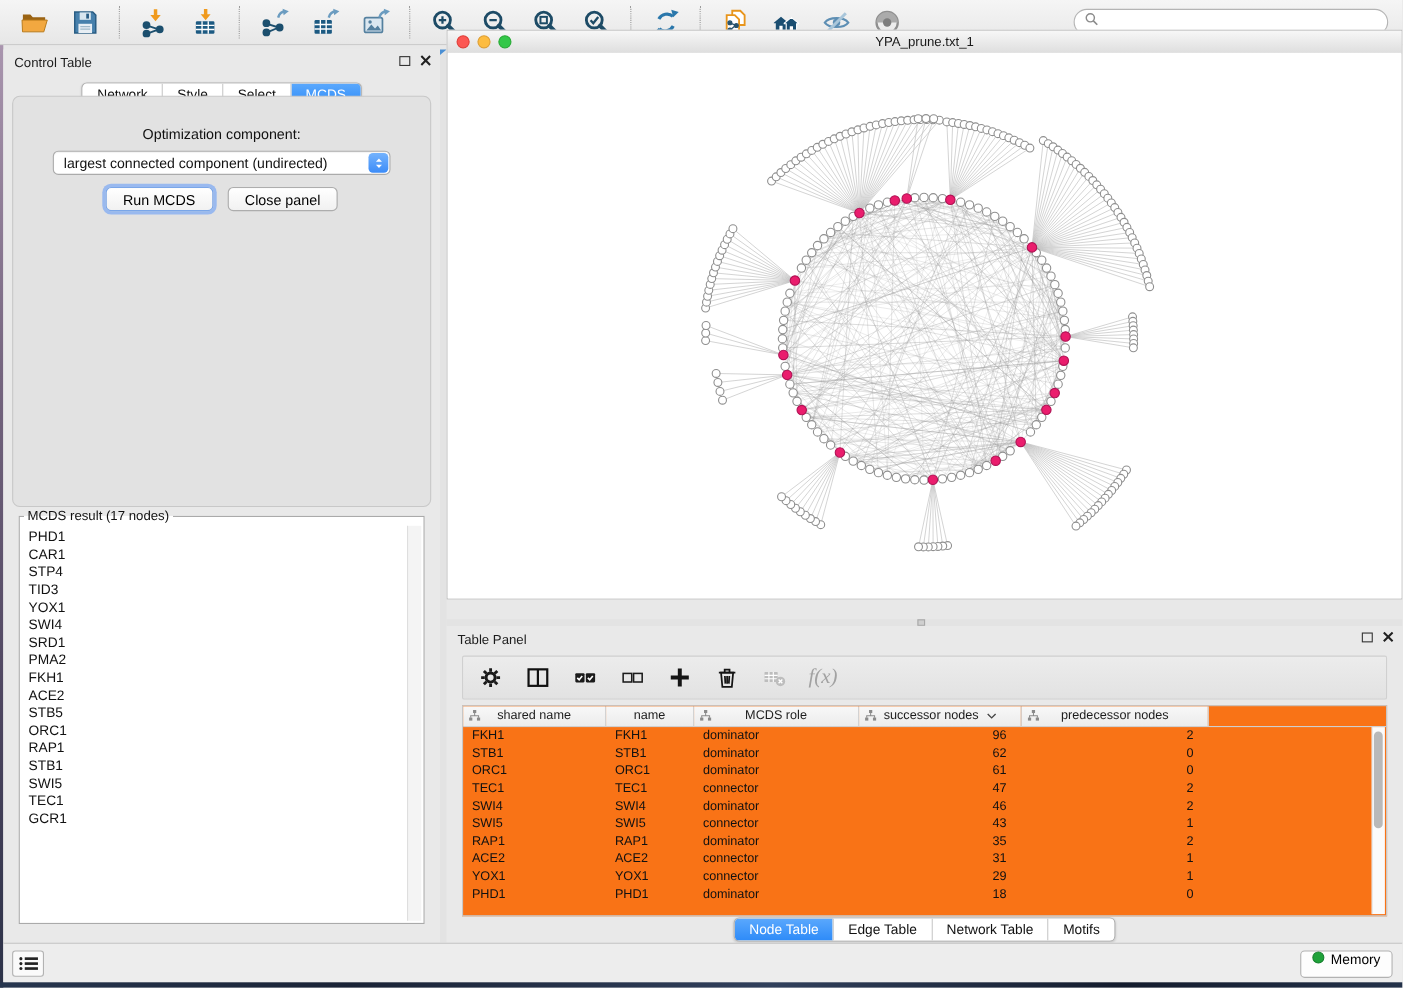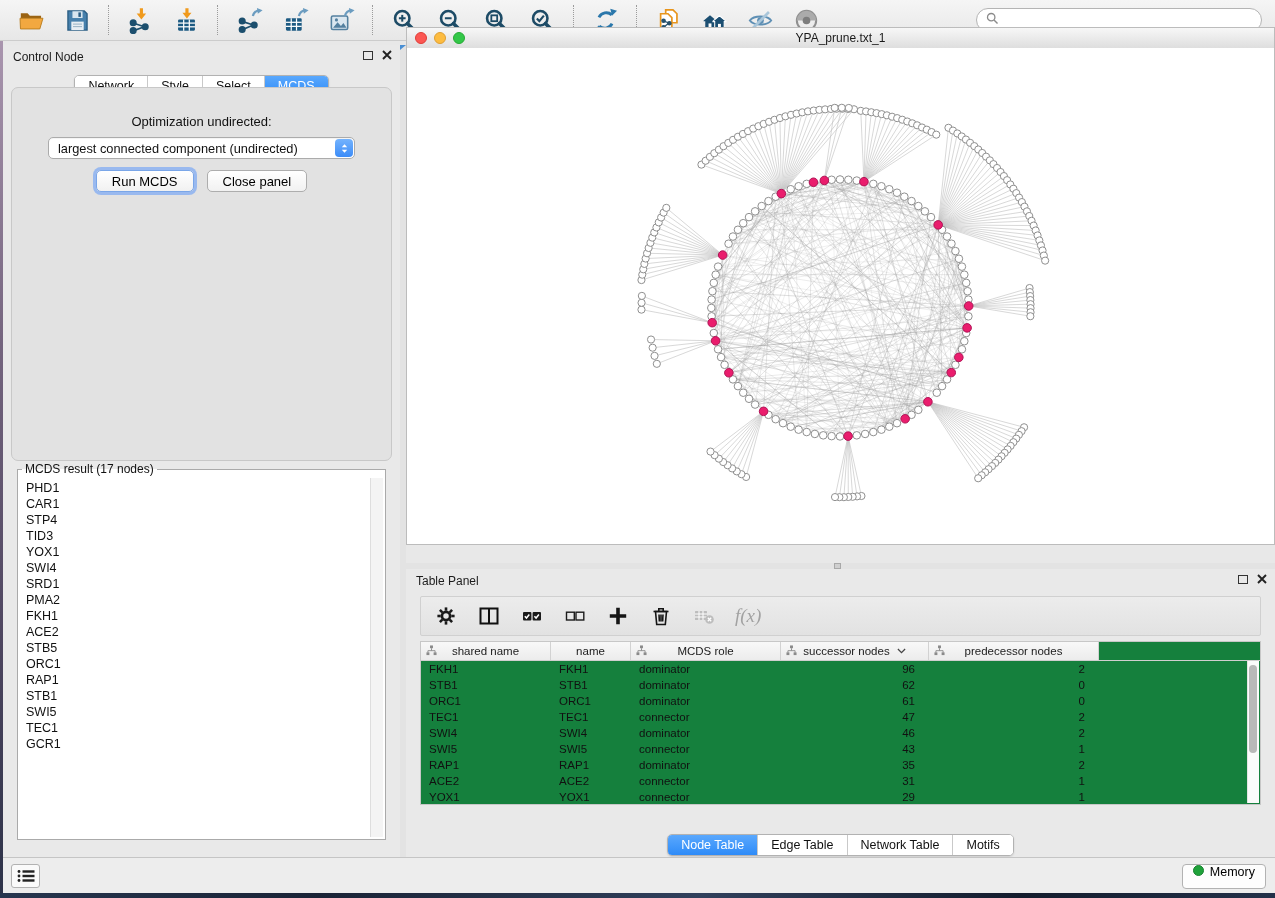--- a/index.html
+++ b/index.html
@@ -74,21 +74,21 @@
   #net-title{position:absolute;left:0;right:0;top:3px;text-align:center;font-size:12px;color:#1a1a1a;}
   #net-canvas{position:absolute;left:0;top:20px;right:0;bottom:0;background:#fff;}
   #net-svg{width:100%;height:100%;display:block;}
   
   #table-panel{position:absolute;left:406px;top:569px;width:869px;height:288px;background:#e9e9e9;}
   #tp-toolbar{position:absolute;left:14px;right:14px;top:27px;height:40px;
     background:linear-gradient(#ececec,#e2e2e2);border:1px solid #d0d0d0;border-radius:2px;
     display:flex;align-items:center;gap:19px;padding-left:13px;box-sizing:border-box;}
   .tp-ic{width:24px;height:24px;border:none;background:transparent;padding:0;line-height:0;}
   .fx{font-family:"Liberation Serif",serif;font-style:italic;font-size:19px;color:#a2a2a2;}
-  #tbl{position:absolute;left:14px;right:14px;top:72px;height:164px;background:#15803d;
+  #tbl{position:absolute;left:14px;right:14px;top:72px;height:192px;background:#f97316;
     border:1px solid #c7c7c7;box-sizing:border-box;overflow:hidden;}
   #tbl-header{display:flex;height:18px;border-bottom:1px solid #cfcfcf;}
   .th{position:relative;display:flex;align-items:center;justify-content:center;
     background:linear-gradient(#f8f8f8,#ececec);border-right:1px solid #d2d2d2;
     font-size:11.5px;color:#1c1c1c;box-sizing:border-box;height:18px;}
   .col-ic{position:absolute;left:5px;top:3px;line-height:0;}
   .sort-ic{margin-left:7px;line-height:0;}
   .tr{display:flex;height:16px;align-items:center;}
   .td{font-size:11.5px;box-sizing:border-box;white-space:nowrap;overflow:hidden;}
   .td.l{padding-left:8px;text-align:left;}
@@ -251,36 +251,36 @@
             <line x1="8.6" y1="8.6" x2="12.4" y2="12.4" stroke="#8b8b8b" stroke-width="1.6"></line>
           </svg></span>
       <input type="text" placeholder="" style="">
     </div>
   </div>
 
   <div id="desktop-left"></div>
 
   <div id="control-panel">
     <div class="panel-head">
-      <span class="panel-title">Control Node</span>
+      <span class="panel-title">Control Table</span>
       <span class="panel-btns">
         <button class="float-btn"></button>
         <button class="close-btn"><svg viewBox="0 0 10 10" width="10" height="10">
               <path d="M1 1l8 8M9 1l-8 8" stroke="#222" stroke-width="1.9"></path>
             </svg></button>
       </span>
     </div>
     <div id="cp-tabs"><span class="seg-group">
           <button class="seg">Network</button>
           <button class="seg">Style</button>
           <button class="seg">Select</button>
           <button class="seg active">MCDS</button>
         </span></div>
     <div id="mcds-box">
-      <div id="criterion-label">Optimization undirected:</div>
+      <div id="criterion-label">Optimization component:</div>
       <div id="criterion-select">
         <span>largest connected component (undirected)</span>
         <span id="criterion-stepper">
             <svg viewBox="0 0 10 14" width="9" height="13">
               <path d="M2 5.5L5 2.2 8 5.5z" fill="#fff"></path>
               <path d="M2 8.5L5 11.8 8 8.5z" fill="#fff"></path>
             </svg>
           </span>
       </div>
       <div id="mcds-buttons">

